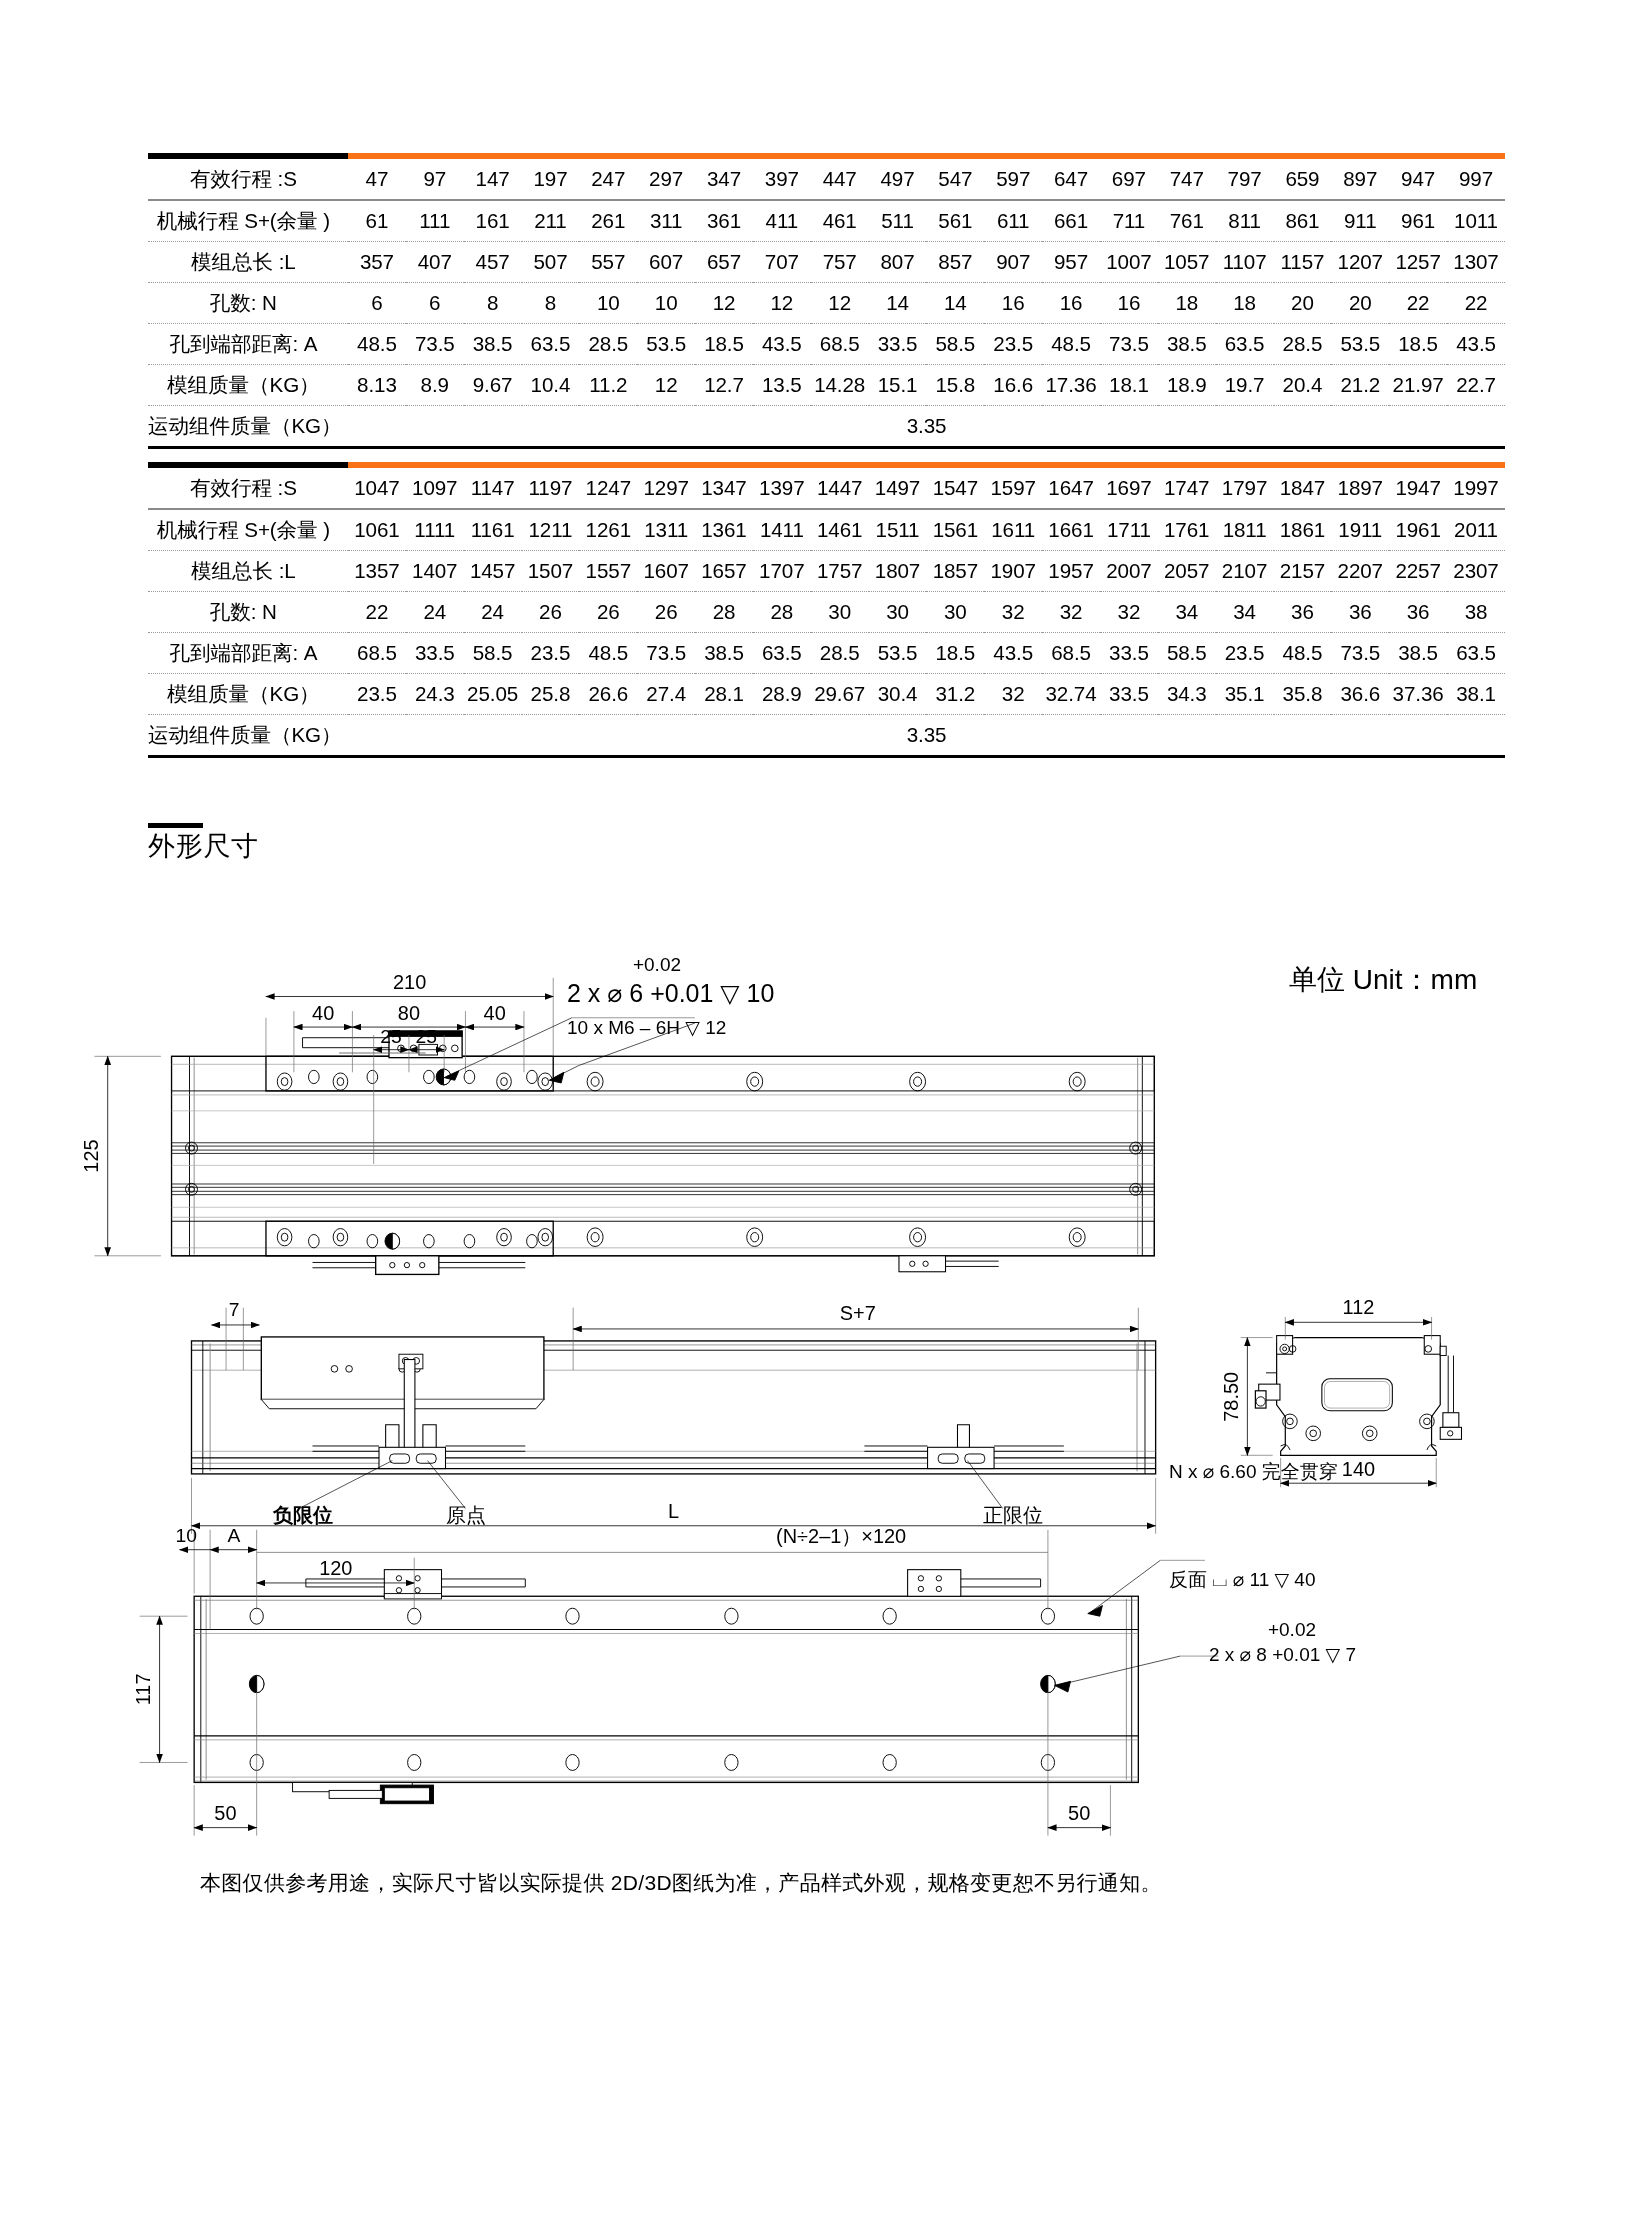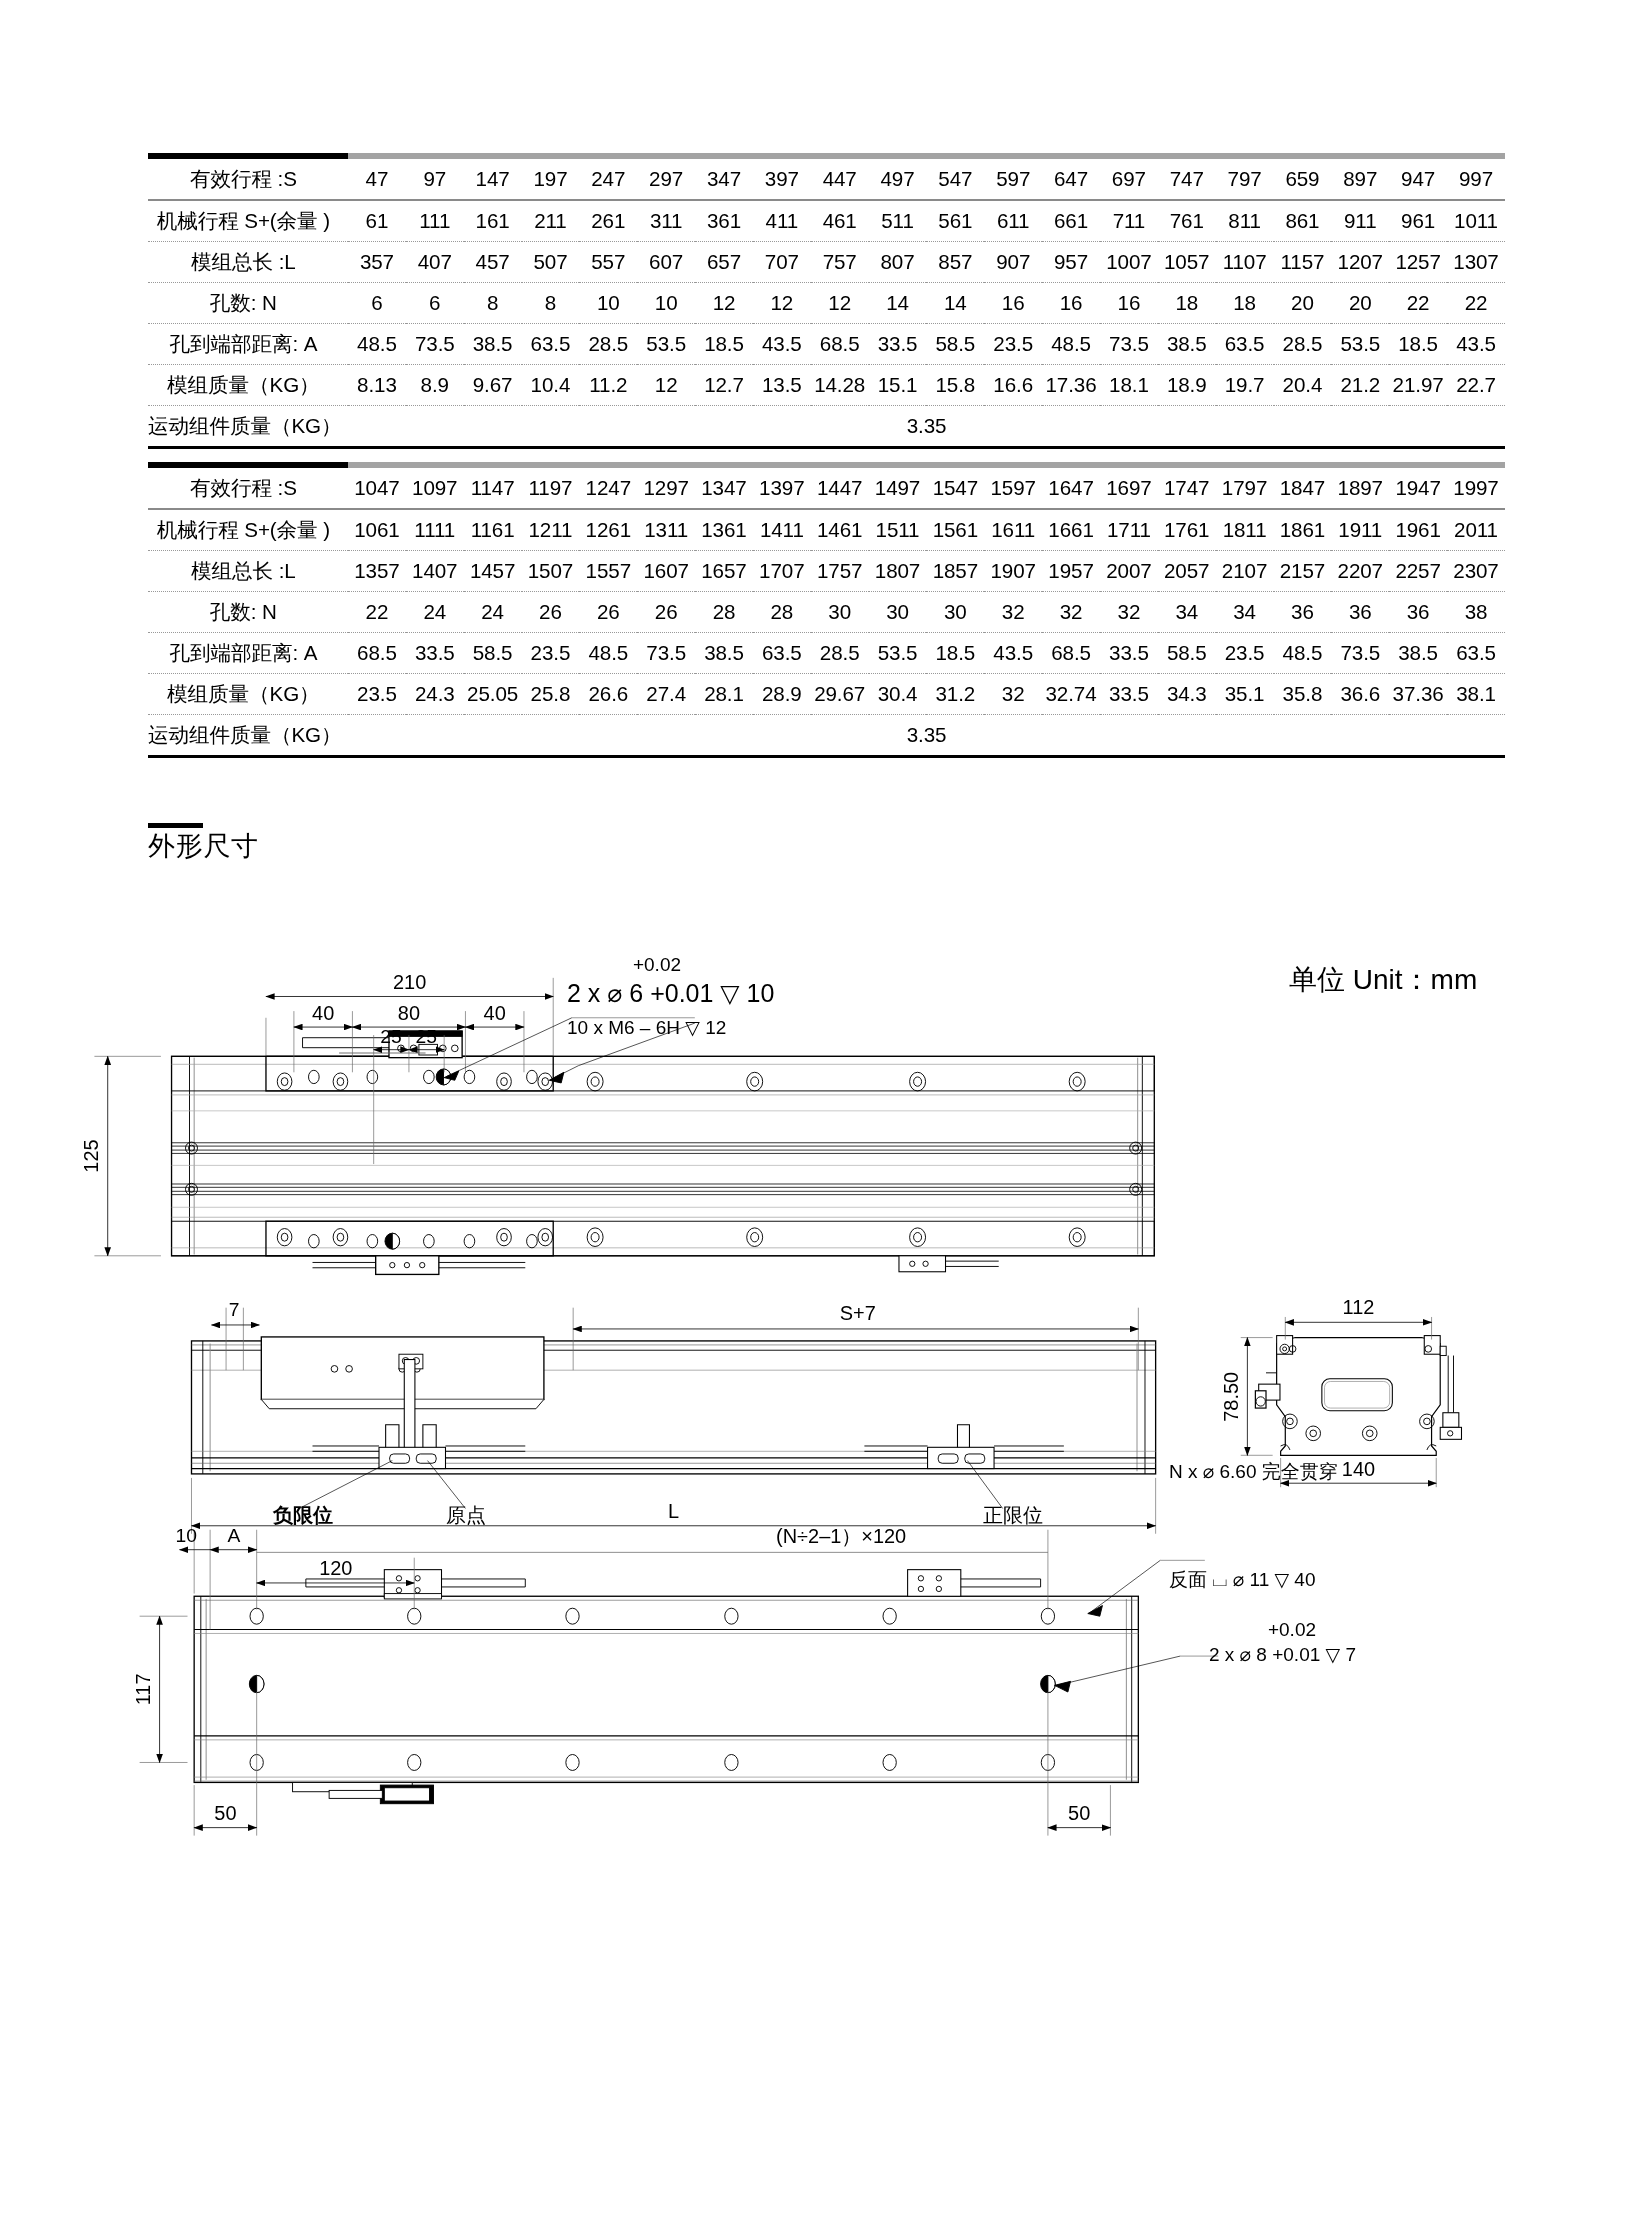--- a/index.html
+++ b/index.html
@@ -37,21 +37,21 @@
     white-space:nowrap;
   }
   .spec-table td.lbl{
     width:200px;
     text-align:center;
     font-size:20.6px;
     padding-right:9.3px;
     box-sizing:border-box;
   }
   .spec-table tr.r-head td{
-    border-top:6px solid #a3a3a3;
+    border-top:6px solid #f97316;
   }
   .spec-table tr.r-head td.lbl{border-top:6px solid #000;}
   .spec-table tr.r-sub td{
     border-top:2px solid #8a8a8a;
   }
   .spec-table tr.r-dot td{
     border-top:1.3px dotted #999;
   }
   .spec-table tr.r-last td{
     border-top:1.3px dotted #999;
@@ -398,20 +398,21 @@
       </tbody>
     </table>
 
   <div class="sec-head">
     <div class="bar"></div>
     <div class="txt">外形尺寸</div>
   </div>
 
   <div class="unit-label">单位 Unit：mm</div>
 
+  <div class="footer-note">本图仅供参考用途，实际尺寸皆以实际提供 2D/3D图纸为准，产品样式外观，规格变更恕不另行通知。</div>
 
   <div class="draw">
   <svg width="1649" height="2239" viewBox="0 0 2480 3366" xmlns="http://www.w3.org/2000/svg">
     <defs>
       <marker id="ar" markerWidth="14" markerHeight="10" refX="13" refY="5" orient="auto" markerUnits="userSpaceOnUse">
         <path d="M0,0 L14,5 L0,10 z" fill="#000"></path>
       </marker>
       <marker id="arL" markerWidth="14" markerHeight="10" refX="1" refY="5" orient="auto" markerUnits="userSpaceOnUse">
         <path d="M14,0 L0,5 L14,10 z" fill="#000"></path>
       </marker>

